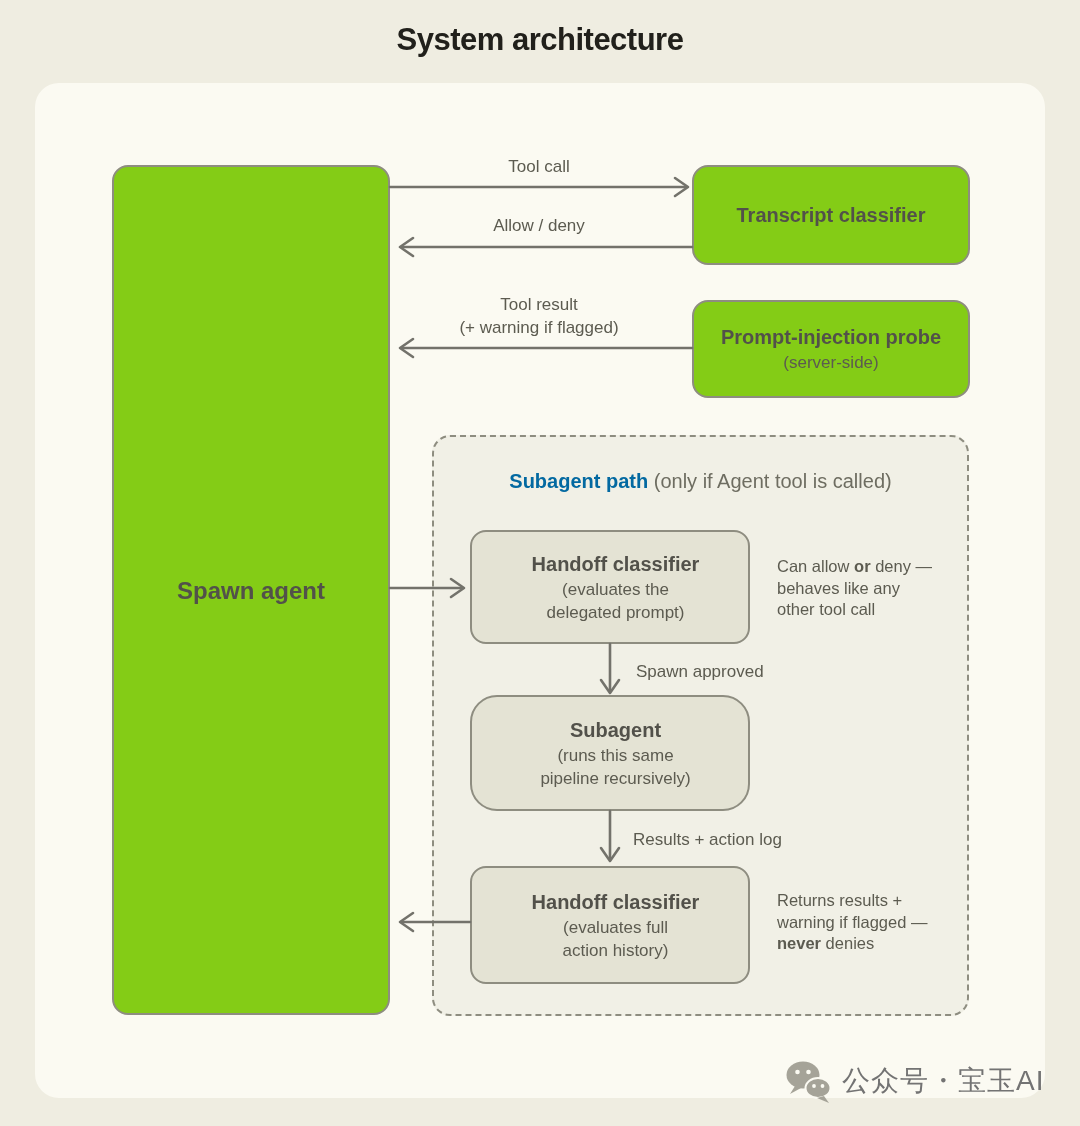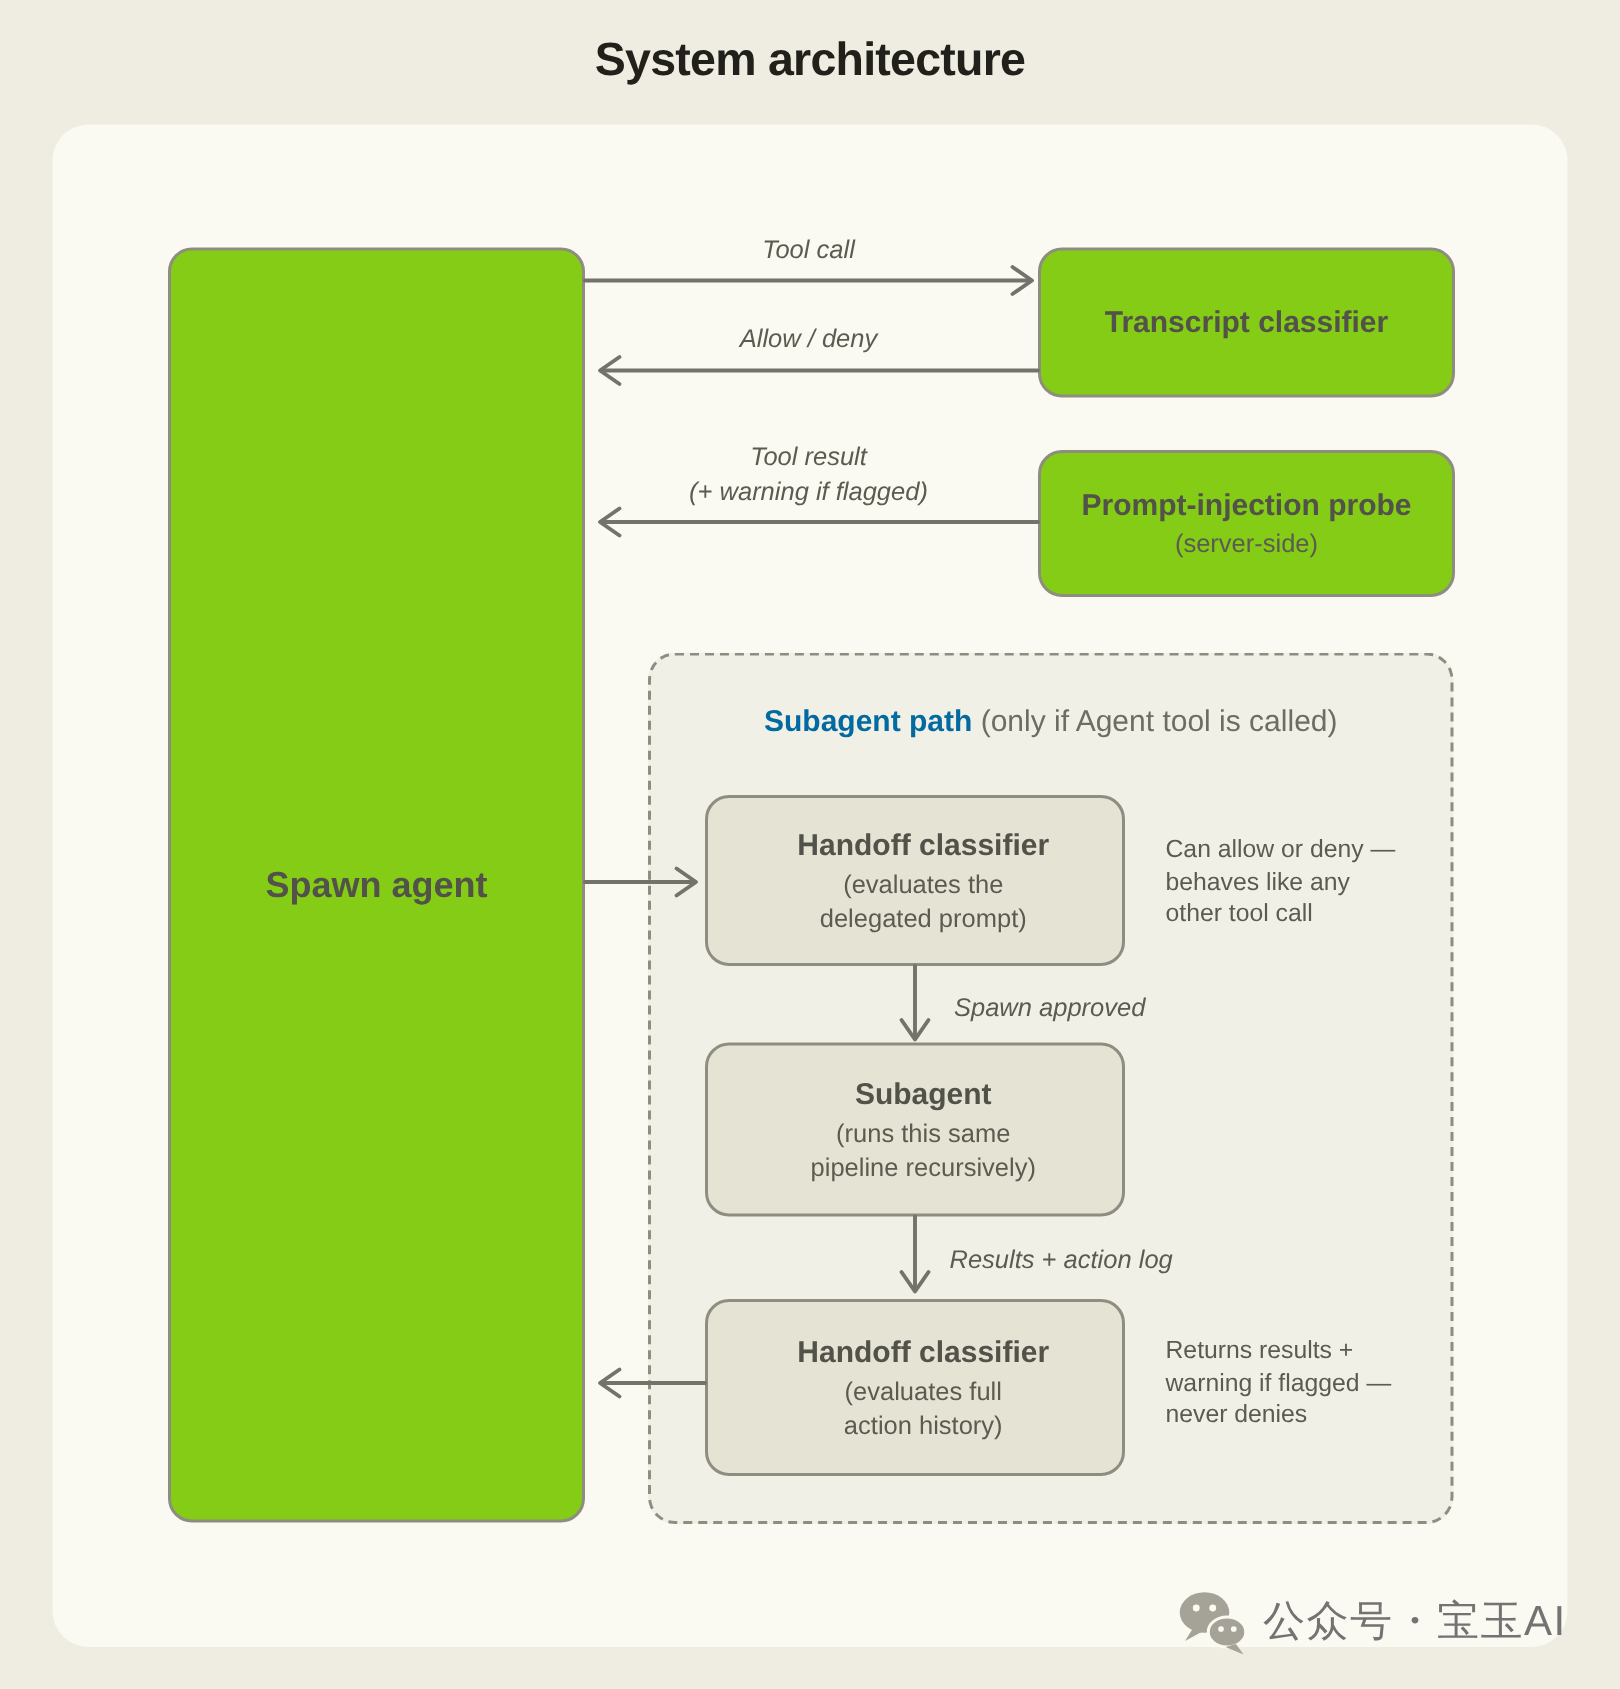--- a/index.html
+++ b/index.html
@@ -39,50 +39,50 @@
   .probe{left:692px;top:300px;width:278px;height:98px;}
 
   .dashed-box{
     position:absolute;left:432px;top:435px;width:537px;height:581px;
     box-sizing:border-box;
     border:2.5px dashed #8e8d80;border-radius:18px;
     background:#f1f0e6;
   }
 
   .hc1{left:470px;top:530px;width:280px;height:114px;}
-  .subagent-box{left:470px;top:695px;width:280px;height:116px;}
+  .subagent-box{left:470px;top:695px;width:280px;height:116px;border-radius:27px;}
   .hc2{left:470px;top:866px;width:280px;height:118px;}
 
   .box-title{
     font-size:20px;font-weight:700;color:#52514a;line-height:27px;
   }
   .box-sub{
     font-size:17px;font-weight:400;color:#5c5b50;line-height:23px;
   }
 
   .dashed-header{
     position:absolute;left:432px;top:470px;width:537px;
     text-align:center;font-size:20px;color:#6e6d61;
   }
   .dashed-header .b{font-weight:700;color:#0369a1;}
 
   .edge-label{
-    position:absolute;color:#5c5b50;font-size:17px;line-height:23px;font-style:italic;
+    position:absolute;color:#5c5b50;font-size:17px;line-height:23px;
   }
   .lbl-tool-call{left:390px;top:155px;width:298px;text-align:center;}
   .lbl-allow-deny{left:390px;top:214px;width:298px;text-align:center;}
   .lbl-tool-result{left:390px;top:293px;width:298px;text-align:center;}
   .lbl-spawn{left:636px;top:660px;text-align:left;}
   .lbl-results{left:633px;top:828px;text-align:left;}
 
   .annotation{
     position:absolute;left:777px;width:185px;
     font-size:16.5px;line-height:21.5px;color:#5c5b50;text-align:left;
   }
-  .annotation .b{font-weight:400;text-align:center;}
+  .annotation .b{font-weight:700;text-align:center;}
   .anno-1{top:556px;}
   .anno-2{top:890px;}
 
   svg.arrows{position:absolute;left:0;top:0;pointer-events:none;}
   svg.arrows path,svg.arrows line{
     stroke:#73726b;stroke-width:2.6;fill:none;
     stroke-linecap:round;stroke-linejoin:round;
   }
 
   .watermark{

